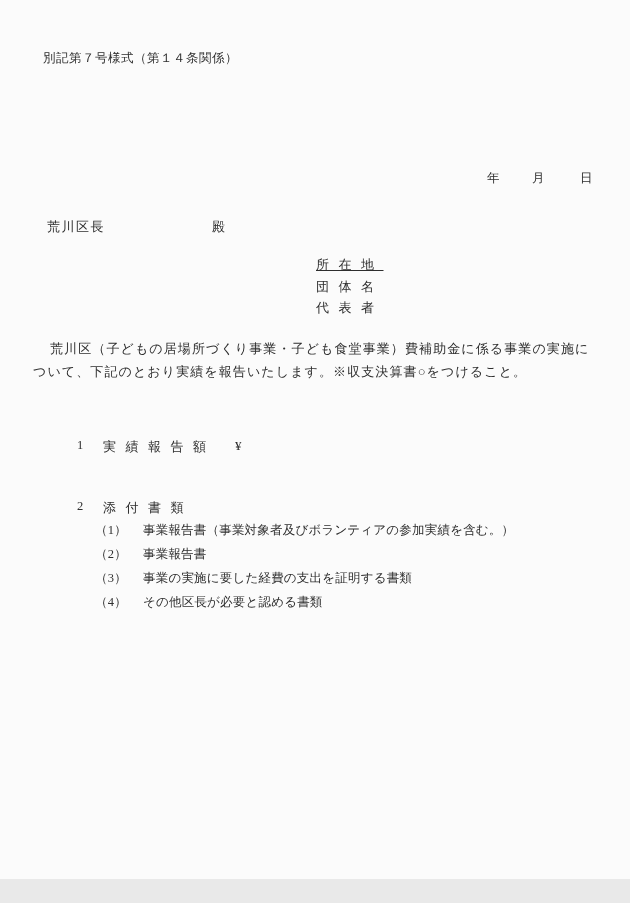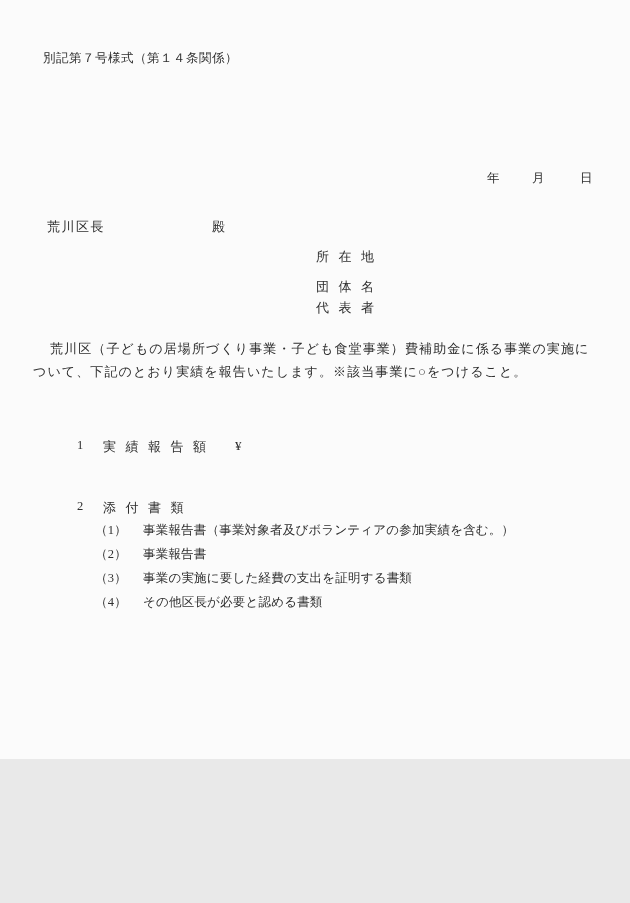--- a/index.html
+++ b/index.html
@@ -3,21 +3,21 @@
 <meta charset="utf-8">
 <style>
   html, body {
     margin: 0;
     padding: 0;
     background: #e9e9e9;
   }
   .page {
     position: relative;
     width: 630px;
-    height: 759px;
+    height: 879px;
     margin: 0 auto;
     background: #fbfbfb;
     color: #2e2e2e;
     font-family: "Liberation Serif", "DejaVu Serif", serif;
     overflow: hidden;
   }
   .abs { position: absolute; white-space: nowrap; }
 
   .form-number {
     left: 43px; top: 50px;
@@ -43,21 +43,21 @@
   .honorific {
     left: 212px; top: 218px;
     font-size: 13px;
   }
 
   .sig-label {
     left: 316px;
     font-size: 13px;
     letter-spacing: 9.5px;
   }
-  .sig-address { top: 248px; }
+  .sig-address { top: 256px; text-decoration: underline; }
   .sig-org     { top: 278px; }
   .sig-rep     { top: 299px; }
 
   .body-paragraph {
     left: 33px; top: 337px;
     width: 575px;
     font-size: 13px;
     letter-spacing: 1.1px;
     line-height: 23px;
   }
@@ -98,21 +98,21 @@
   </div>
 
   <div>
     <div class="abs sig-label sig-address">所在地</div>
     <div class="abs sig-label sig-org">団体名</div>
     <div class="abs sig-label sig-rep">代表者</div>
   </div>
 
   <div class="abs body-paragraph">
     <div class="line indent">荒川区（子どもの居場所づくり事業・子ども食堂事業）費補助金に係る事業の実施に</div>
-    <div class="line">ついて、下記のとおり実績を報告いたします。※該当事業に○をつけること。</div>
+    <div class="line">ついて、下記のとおり実績を報告いたします。※収支決算書○をつけること。</div>
   </div>
 
   <div>
     <span class="abs sec-num sec1-num">1</span>
     <span class="abs sec-label sec1-label">実績報告額</span>
     <span class="abs sec1-yen">¥</span>
   </div>
 
   <div>
     <span class="abs sec-num sec2-num">2</span>

